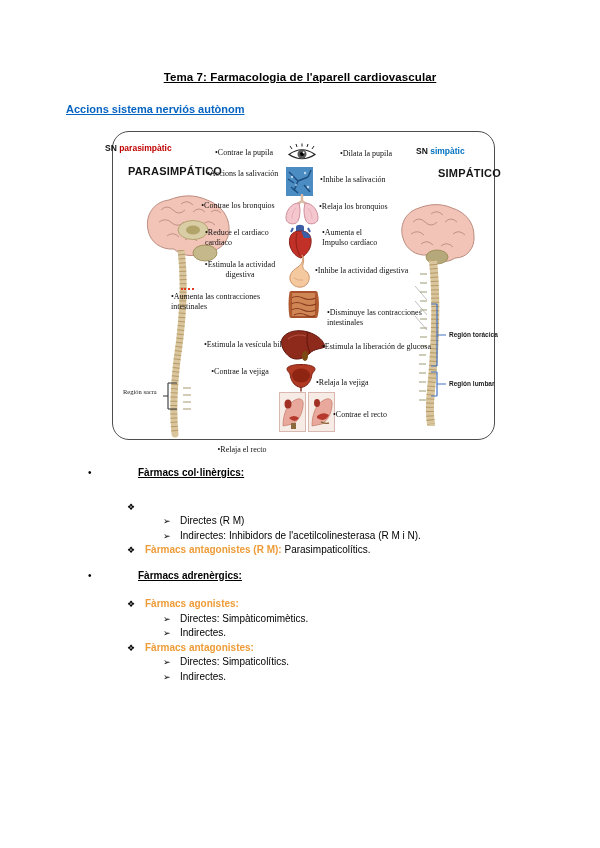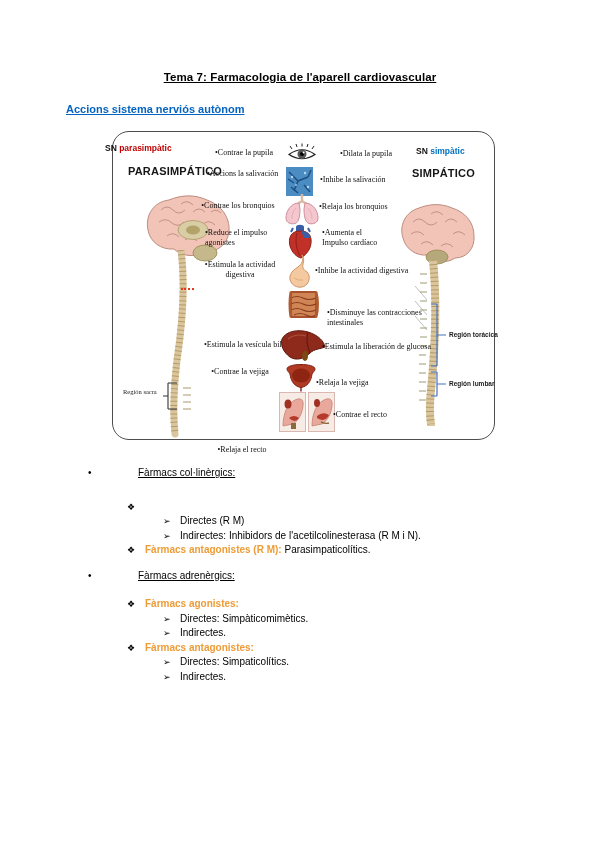--- a/index.html
+++ b/index.html
@@ -26,42 +26,42 @@
   .icon { position:absolute; line-height:0; }
   .squiggle { position:absolute; left:68px; top:153px; width:13px; height:3px;
               border-bottom:2px dotted #e23a1f; }
 
   
   .lists { position:absolute; left:88px; top:466px; width:470px; font-size:10px; color:#000; }
   .line { display:flex; align-items:baseline; line-height:14.5px; }
   .line .b0 { width:18px; font-size:10px; }
   .l1 { padding-left:39px; } .l1 .b { width:18px; font-size:9px; }
   .l2 { padding-left:75px; } .l2 .b { width:17px; font-size:9px; }
-  .h  { font-weight:normal; text-decoration:underline;padding-left:32px; }
+  .h  { font-weight:bold; text-decoration:underline;padding-left:32px; }
   .orange { color:#ED9C38; font-weight:bold; }
   .gap1 { margin-top:19px; } .gap2 { margin-top:11px; } .gap3 { margin-top:14px; }
 </style>
 </head>
 <body>
 
 <div class="page">
 
   <div class="doc-title">Tema 7: Farmacologia de l'aparell cardiovascular</div>
   <div class="section-heading">Accions sistema nerviós autònom</div>
 
   <div class="figure">
 
     <div class="sn" style="left:-8px; top:11px;">
       <span>SN </span><span class="red">parasimpàtic</span>
     </div>
     <div class="sn" style="left:303px; top:14px;">
       <span>SN </span><span class="blue">simpàtic</span>
     </div>
     <div class="hdr" style="left:15px; top:33px;">PARASIMPÁTICO</div>
-    <div class="hdr" style="left:299px; top:35px;">SIMPÁTICO</div>
+    <div class="hdr" style="left:325px; top:35px;">SIMPÁTICO</div>
 
     <span class="icon" style="left:28px; top:58px;">
       <svg width="95" height="75" viewBox="0 0 95 75">
         <path d="M28,10 C12,12 4,26 7,40 C9,52 20,60 33,59 C40,66 54,68 62,62 C76,63 87,54 88,41 C89,27 80,15 66,10 C53,4 40,5 28,10 Z" fill="#f2c3b7" stroke="#bc8d80" stroke-width="1"></path>
         <path d="M20,20 q6,-6 12,0 q6,6 12,0 M18,32 q7,-5 13,1 q6,5 12,-1 M40,14 q6,-5 12,1 M52,22 q6,-6 12,0 M62,34 q6,-5 12,1 M26,46 q6,-5 12,1 M44,50 q6,-5 12,1 M70,22 q5,-4 10,1" stroke="#c29287" fill="none" stroke-width="1"></path>
         <ellipse cx="52" cy="40" rx="15" ry="9.5" fill="#d9cda6" stroke="#a89a62" stroke-width="0.8"></ellipse>
         <ellipse cx="52" cy="40" rx="7" ry="4.5" fill="#b2a468"></ellipse>
         <ellipse cx="64" cy="63" rx="12" ry="8" fill="#c5b98c" stroke="#96884e" stroke-width="0.8"></ellipse>
       </svg>
     </span>
@@ -133,41 +133,42 @@
     <span class="icon" style="left:170px; top:61px;">
       <svg width="38" height="32" viewBox="0 0 38 32">
         <path d="M19,1 V9 M19,8 L13,12 M19,8 L25,12" stroke="#d9b9a0" stroke-width="2.4" fill="none"></path>
         <path d="M16,10 C8,10 3,18 3,25 C3,30 8,31.5 12,30.5 C16,29.5 17,22 17,16 Z" fill="#f4c6ce" stroke="#cf8f9d" stroke-width="1"></path>
         <path d="M22,10 C30,10 35,18 35,25 C35,30 30,31.5 26,30.5 C22,29.5 21,22 21,16 Z" fill="#f4c6ce" stroke="#cf8f9d" stroke-width="1"></path>
         <path d="M13,15 C10,18 9,22 9,26 M25,15 C28,18 29,22 29,26" stroke="#e3a7b2" stroke-width="0.8" fill="none"></path>
       </svg>
     </span>
     <div class="fl" style="left:206px; top:70px; width:90px;">•Relaja los bronquios</div>
 
-    <div class="fl" style="left:92px; top:96px; width:70px;">•Reduce el impulso agonistes</div>
+    <div class="fl" style="left:92px; top:96px; width:70px;">•Reduce el cardiaco cardiaco</div>
     <span class="icon" style="left:171px; top:92px;">
       <svg width="33" height="35" viewBox="0 0 33 35">
         <path d="M12,3 C12,0 20,0 20,3 L20,9 L12,9 Z" fill="#3c5ea6"></path>
         <path d="M9,4 L7,8 M24,4 L26,8" stroke="#3c5ea6" stroke-width="2"></path>
         <path d="M16,7 C7,7 4,14 6,22 C8,29 13,33 17,34 C23,30 28,24 27,15 C26,9 22,7 16,7 Z" fill="#c23128" stroke="#8c1f18" stroke-width="1"></path>
         <path d="M17,7 C23,7 26,10 26.5,14 L20,14 Z" fill="#3c5ea6"></path>
         <path d="M13,9 C11,15 12,25 16,32" stroke="#8c1f18" stroke-width="1" fill="none"></path>
       </svg>
     </span>
     <div class="fl" style="left:209px; top:96px; width:66px;">•Aumenta el Impulso cardíaco</div>
 
     <div class="fl ctr" style="left:84px; top:128px; width:86px;">•Estimula la actividad digestiva</div>
     <span class="icon" style="left:173px; top:122px;">
       <svg width="28" height="36" viewBox="0 0 28 36">
         <path d="M16,1 C18,6 16,10 12,13 C5,17 2,23 5,28 C8,34 17,35 21,30 C24,26 24,21 21,18 C18,16 16,14 17,10 C18,7 18,4 16,1 Z" fill="#f4c9a0" stroke="#cf9468" stroke-width="1"></path>
         <path d="M8,24 q4,3 9,2" stroke="#dda87c" stroke-width="0.9" fill="none"></path>
       </svg>
     </span>
     <div class="fl" style="left:202px; top:134px; width:114px;">•Inhibe la actividad digestiva</div>
 
+    <div class="fl" style="left:58px; top:160px; width:106px;">•Aumenta  las contracciones intestinales</div>
     <span class="icon" style="left:173px; top:155px;">
       <svg width="35" height="35" viewBox="0 0 35 35">
         <path d="M5,5 H30 V30 H5 Z" fill="#d08555" stroke="#a8512c" stroke-width="2" stroke-linejoin="round" rx="6"></path>
         <path d="M5,11 q6,-3 12,0 t13,0 M5,17 q6,-3 12,0 t13,0 M5,23 q6,-3 12,0 t13,0 M8,28 q6,-3 12,0 t10,0" stroke="#8a3c1e" stroke-width="1.2" fill="none"></path>
         <path d="M5,5 Q3,17 5,30 M30,5 Q33,17 30,30" stroke="#b05a30" stroke-width="3" fill="none"></path>
       </svg>
     </span>
     <div class="fl" style="left:214px; top:176px; width:118px;">•Disminuye las contracciones intestinales</div>
 
     <div class="fl ctr" style="left:84px; top:208px; width:100px;">•Estimula la vesícula biliar</div>

